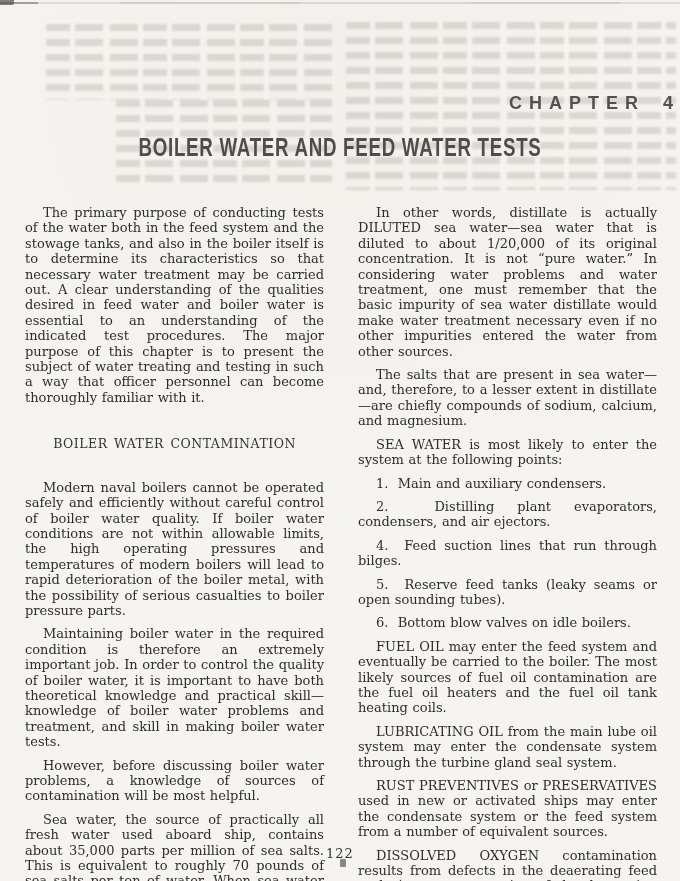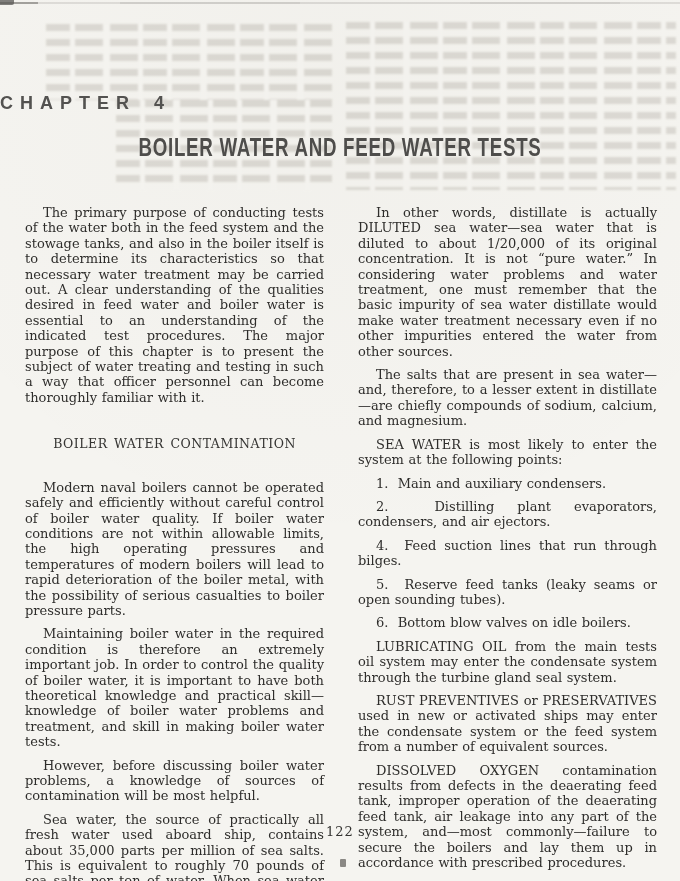--- a/index.html
+++ b/index.html
@@ -42,21 +42,21 @@
       repeating-linear-gradient(180deg,
         rgba(125,117,104,.38) 0 7px, rgba(125,117,104,0) 7px 15px);
   }
   .ghost-left-top  { left:46px;  top:24px; width:286px; height:76px; }
   .ghost-left-mid  { left:116px; top:100px; width:216px; height:90px; }
   .ghost-right-top { left:346px; top:22px; width:330px; height:168px; }
 
   
   .chapter-label {
     position:absolute; top:93px; left:0; width:680px; z-index:2;
-    text-align:left;
+    text-align:right;
     font-family:"Liberation Sans", sans-serif;
     font-weight:bold; font-size:18px;
     letter-spacing:7px; word-spacing:6px;
     color:#535250;
   }
   .doc-title {
     position:absolute; top:132px; left:0; width:680px; z-index:2;
     margin:0; text-align:center;
     font-family:"Liberation Sans", sans-serif;
     font-weight:bold; font-size:26px; letter-spacing:1px;
@@ -79,21 +79,21 @@
   .col p { margin:8px; text-indent:18px; }
   .sec-heading {
     margin:31px 0 28px; text-indent:0;
     text-align:center;
     font-size:12.5px; font-weight:normal;
     letter-spacing:.5px; word-spacing:2px;
     color:#353432;
   }
 
   .page-number {
-    position:absolute; top:824px; left:0; width:680px; z-index:2;
+    position:absolute; top:846px; left:0; width:680px; z-index:2;
     text-align:center; font-size:13px; letter-spacing:1px;
     color:#343331;
   }
 </style>
 </head>
 <body>
 
 <div class="page">
 
   <div class="edge-line"></div>
@@ -119,21 +119,22 @@
 
     <section class="col">
       <p>In other words, distillate is actually DILUTED sea water—sea water that is diluted to about 1/20,000 of its original concentration. It is not “pure water.” In considering water problems and water treatment, one must remember that the basic impurity of sea water distillate would make water treatment necessary even if no other impurities entered the water from other sources.</p>
       <p>The salts that are present in sea water—and, therefore, to a lesser extent in distillate—are chiefly compounds of sodium, calcium, and magnesium.</p>
       <p>SEA WATER is most likely to enter the system at the following points:</p>
       <p>1.&nbsp;&nbsp;Main and auxiliary condensers.</p>
       <p>2.&nbsp;&nbsp;Distilling plant evaporators, condensers, and air ejectors.</p>
       <p>4.&nbsp;&nbsp;Feed suction lines that run through bilges.</p>
       <p>5.&nbsp;&nbsp;Reserve feed tanks (leaky seams or open sounding tubes).</p>
       <p>6.&nbsp;&nbsp;Bottom blow valves on idle boilers.</p>
-      <p>LUBRICATING OIL from the main tests oil system may enter the condensate system through the turbine gland seal system.</p>
+      <p>FUEL OIL may enter the feed system and eventually be carried to the boiler. The most likely sources of fuel oil contamination are the fuel oil heaters and the fuel oil tank heating coils.</p>
+      <p>LUBRICATING OIL from the main lube oil system may enter the condensate system through the turbine gland seal system.</p>
       <p>RUST PREVENTIVES or PRESERVATIVES used in new or activated ships may enter the condensate system or the feed system from a number of equivalent sources.</p>
       <p>DISSOLVED OXYGEN contamination results from defects in the deaerating feed tank, improper operation of the deaerating feed tank, air leakage into any part of the system, and—most commonly—failure to secure the boilers and lay them up in accordance with prescribed procedures.</p>
     </section>
 
   </main>
 
   <div class="page-number">122</div>
 
 </div>
 

